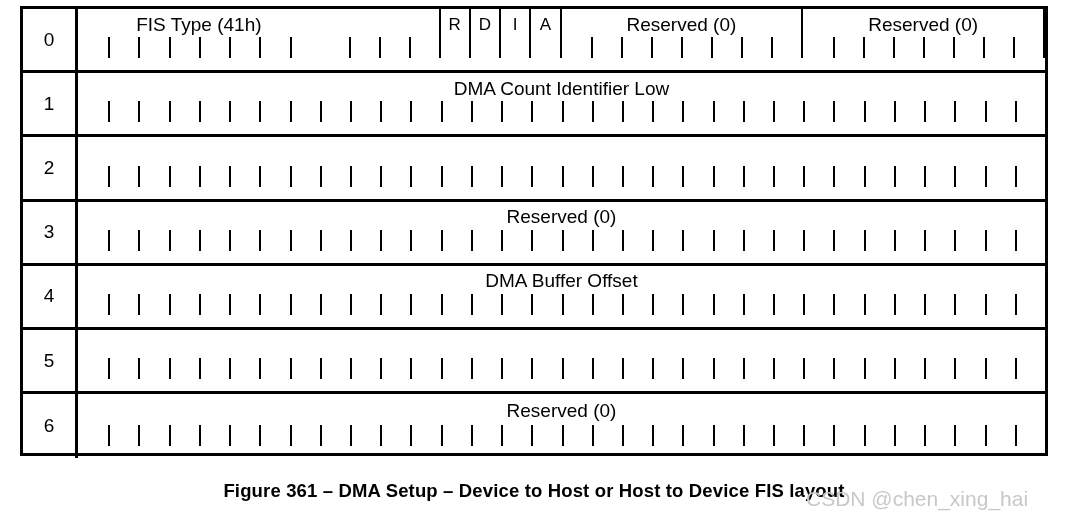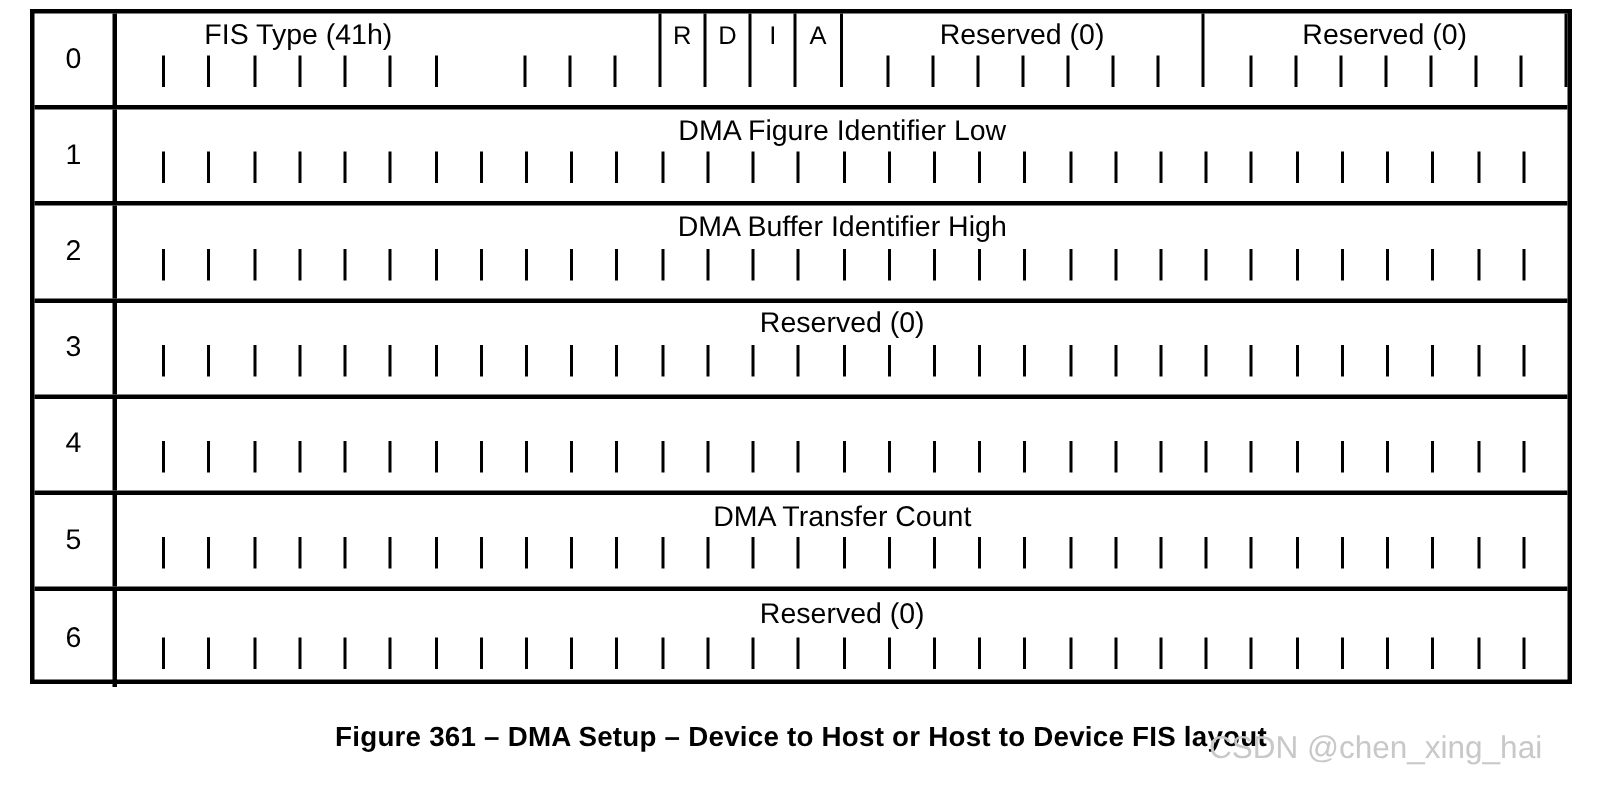--- a/index.html
+++ b/index.html
@@ -91,21 +91,21 @@
           <div class="tick" style="left: 62.5%;"></div>
           <div class="tick" style="left: 75%;"></div>
           <div class="tick" style="left: 87.5%;"></div>
         </div>
       </div>
     </div>
     <div class="fis-row">
       <div class="row-index">1</div>
       <div class="row-body">
         <div class="field nodiv" style="right: 0%; width: 100%;">
-          <div class="field-label">DMA Figure Identifier Low</div>
+          <div class="field-label">DMA Count Identifier Low</div>
           <div class="tick" style="left: 3.125%;"></div>
           <div class="tick" style="left: 6.25%;"></div>
           <div class="tick" style="left: 9.375%;"></div>
           <div class="tick" style="left: 12.5%;"></div>
           <div class="tick" style="left: 15.625%;"></div>
           <div class="tick" style="left: 18.75%;"></div>
           <div class="tick" style="left: 21.875%;"></div>
           <div class="tick" style="left: 25%;"></div>
           <div class="tick" style="left: 28.125%;"></div>
           <div class="tick" style="left: 31.25%;"></div>
@@ -130,21 +130,20 @@
           <div class="tick" style="left: 90.625%;"></div>
           <div class="tick" style="left: 93.75%;"></div>
           <div class="tick" style="left: 96.875%;"></div>
         </div>
       </div>
     </div>
     <div class="fis-row">
       <div class="row-index">2</div>
       <div class="row-body">
         <div class="field nodiv" style="right: 0%; width: 100%;">
-          <div class="field-label">DMA Buffer Identifier High</div>
           <div class="tick" style="left: 3.125%;"></div>
           <div class="tick" style="left: 6.25%;"></div>
           <div class="tick" style="left: 9.375%;"></div>
           <div class="tick" style="left: 12.5%;"></div>
           <div class="tick" style="left: 15.625%;"></div>
           <div class="tick" style="left: 18.75%;"></div>
           <div class="tick" style="left: 21.875%;"></div>
           <div class="tick" style="left: 25%;"></div>
           <div class="tick" style="left: 28.125%;"></div>
           <div class="tick" style="left: 31.25%;"></div>
@@ -208,20 +207,21 @@
           <div class="tick" style="left: 90.625%;"></div>
           <div class="tick" style="left: 93.75%;"></div>
           <div class="tick" style="left: 96.875%;"></div>
         </div>
       </div>
     </div>
     <div class="fis-row">
       <div class="row-index">4</div>
       <div class="row-body">
         <div class="field nodiv" style="right: 0%; width: 100%;">
+          <div class="field-label">DMA Buffer Offset</div>
           <div class="tick" style="left: 3.125%;"></div>
           <div class="tick" style="left: 6.25%;"></div>
           <div class="tick" style="left: 9.375%;"></div>
           <div class="tick" style="left: 12.5%;"></div>
           <div class="tick" style="left: 15.625%;"></div>
           <div class="tick" style="left: 18.75%;"></div>
           <div class="tick" style="left: 21.875%;"></div>
           <div class="tick" style="left: 25%;"></div>
           <div class="tick" style="left: 28.125%;"></div>
           <div class="tick" style="left: 31.25%;"></div>
@@ -246,21 +246,20 @@
           <div class="tick" style="left: 90.625%;"></div>
           <div class="tick" style="left: 93.75%;"></div>
           <div class="tick" style="left: 96.875%;"></div>
         </div>
       </div>
     </div>
     <div class="fis-row">
       <div class="row-index">5</div>
       <div class="row-body">
         <div class="field nodiv" style="right: 0%; width: 100%;">
-          <div class="field-label">DMA Transfer Count</div>
           <div class="tick" style="left: 3.125%;"></div>
           <div class="tick" style="left: 6.25%;"></div>
           <div class="tick" style="left: 9.375%;"></div>
           <div class="tick" style="left: 12.5%;"></div>
           <div class="tick" style="left: 15.625%;"></div>
           <div class="tick" style="left: 18.75%;"></div>
           <div class="tick" style="left: 21.875%;"></div>
           <div class="tick" style="left: 25%;"></div>
           <div class="tick" style="left: 28.125%;"></div>
           <div class="tick" style="left: 31.25%;"></div>

